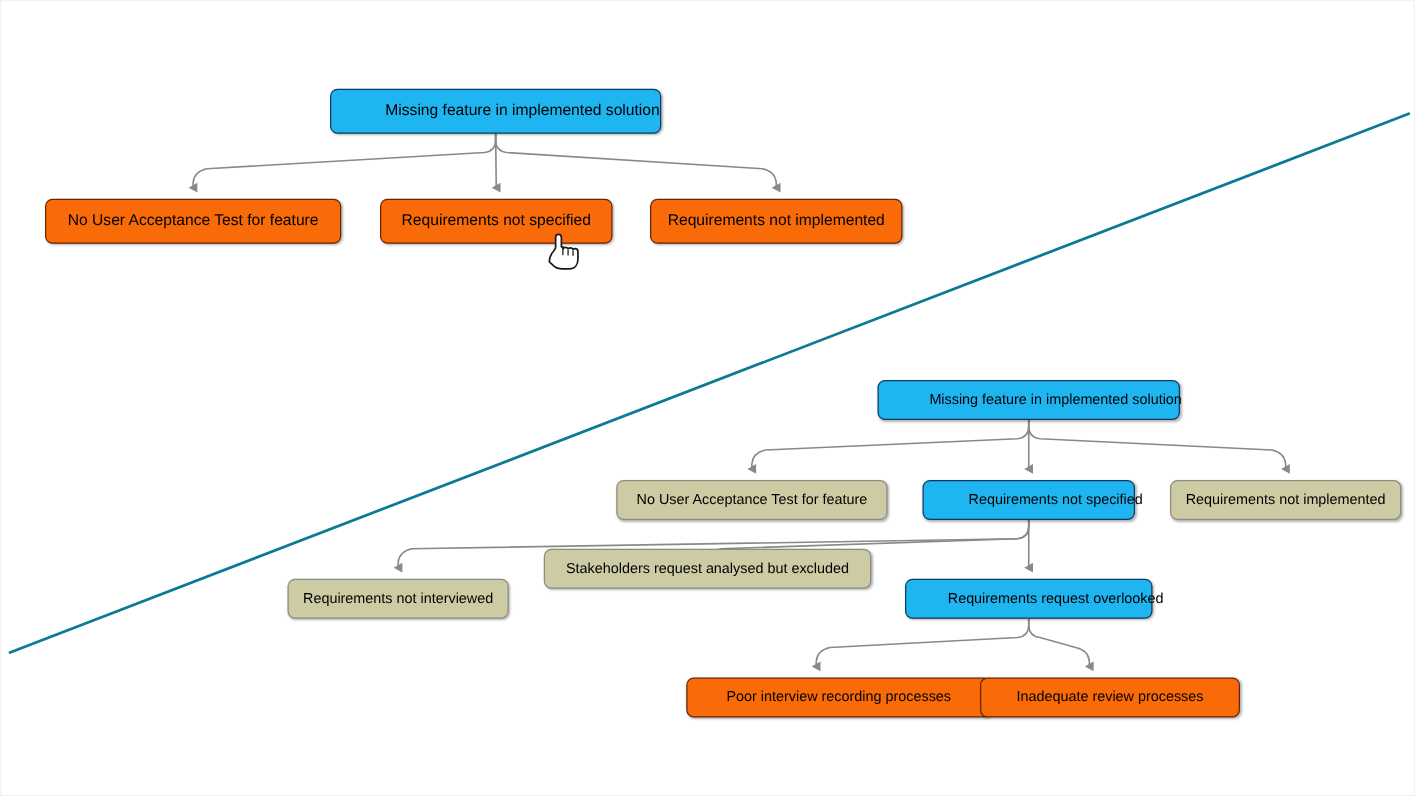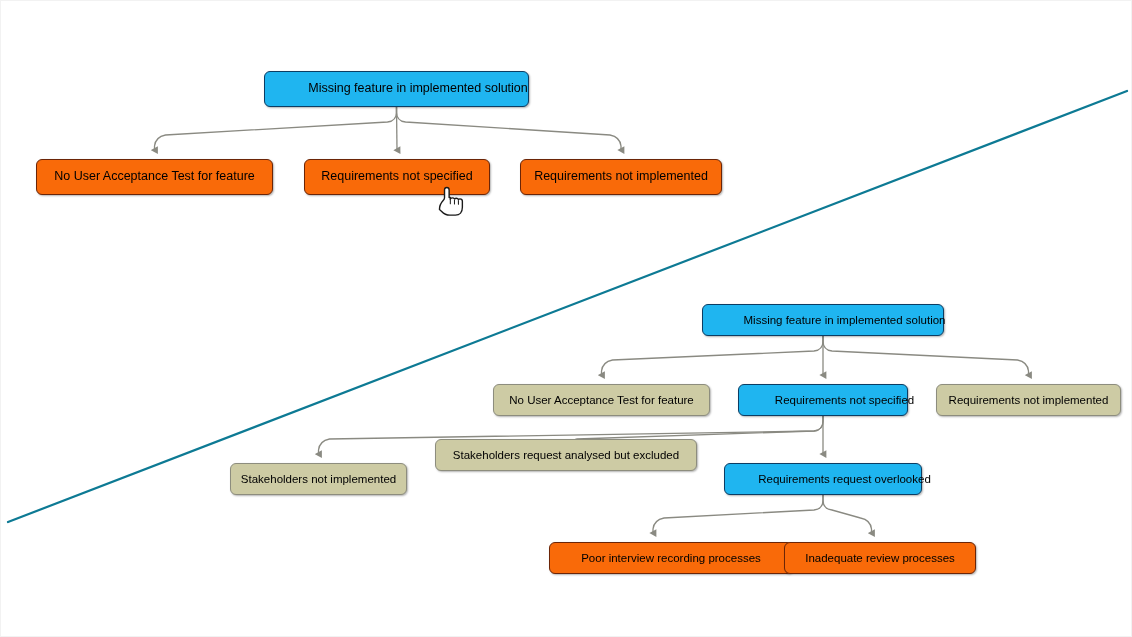--- a/index.html
+++ b/index.html
@@ -107,32 +107,32 @@
       <div class="node pal-khaki sz-md" style="left: 492px; top: 383px; width: 217px; height: 32px;">
         <span class="node-label">No User Acceptance Test for feature</span>
       </div>
       <div class="node pal-blue sz-md" style="left: 737px; top: 383px; width: 170px; height: 32px;">
         <span class="node-label">Requirements not specified</span>
       </div>
       <div class="node pal-khaki sz-md" style="left: 935px; top: 383px; width: 185px; height: 32px;">
         <span class="node-label">Requirements not implemented</span>
       </div>
       <div class="node pal-khaki sz-md" style="left: 229px; top: 462px; width: 177px; height: 32px;">
-        <span class="node-label">Stakeholders not implemented</span>
+        <span class="node-label">Requirements not interviewed</span>
       </div>
       <div class="node pal-khaki sz-md" style="left: 434px; top: 438px; width: 262px; height: 32px;">
         <span class="node-label">Stakeholders request analysed but excluded</span>
       </div>
       <div class="node pal-blue sz-md" style="left: 723px; top: 462px; width: 198px; height: 32px;">
         <span class="node-label">Requirements request overlooked</span>
       </div>
       <div class="node pal-orange sz-md" style="left: 548px; top: 541px; width: 244px; height: 32px;">
         <span class="node-label">Poor interview recording processes</span>
       </div>
-      <div class="node pal-orange sz-md" style="left: 783px; top: 541px; width: 192px; height: 32px;">
+      <div class="node pal-orange sz-md" style="left: 783px; top: 541px; width: 208px; height: 32px;">
         <span class="node-label">Inadequate review processes</span>
       </div>
     </div>
 
   <svg id="cursor-layer" viewBox="0 0 1132 637" xmlns="http://www.w3.org/2000/svg">
     <g id="hand-cursor" transform="translate(430,186) scale(0.92)">
         <path d="M9.2,24.5 C9.2,20.2 10.8,17.4 13.0,15.0 C14.3,13.6 14.7,12.8 14.7,11.6 L14.7,3.2 C14.7,1.6 15.8,0.6 17.2,0.6 C18.6,0.6 19.7,1.6 19.7,3.2 L19.7,11.4 L21.0,11.4 L21.0,12.9 C21.6,12.2 22.4,11.8 23.3,11.8 C24.3,11.8 25.1,12.3 25.6,13.0 C26.1,12.5 26.8,12.2 27.6,12.2 C28.6,12.2 29.4,12.7 29.8,13.5 C30.3,13.1 30.9,12.9 31.5,12.9 C33.0,12.9 34.1,14.0 34.1,15.6 L34.1,22.0 C34.1,27.2 31.2,30.6 26.6,30.6 L20.6,30.6 C16.2,30.6 13.6,28.8 11.6,26.6 Z" fill="#ffffff" stroke="#1a1a1a" stroke-width="1.5" stroke-linejoin="round"></path>
         <line x1="21" y1="13.4" x2="21" y2="18.2" stroke="#1a1a1a" stroke-width="1.1" stroke-linecap="round"></line>
         <line x1="25.5" y1="14.2" x2="25.5" y2="18.4" stroke="#1a1a1a" stroke-width="1.1" stroke-linecap="round"></line>
         <line x1="29.8" y1="14.8" x2="29.8" y2="18.8" stroke="#1a1a1a" stroke-width="1.1" stroke-linecap="round"></line>

